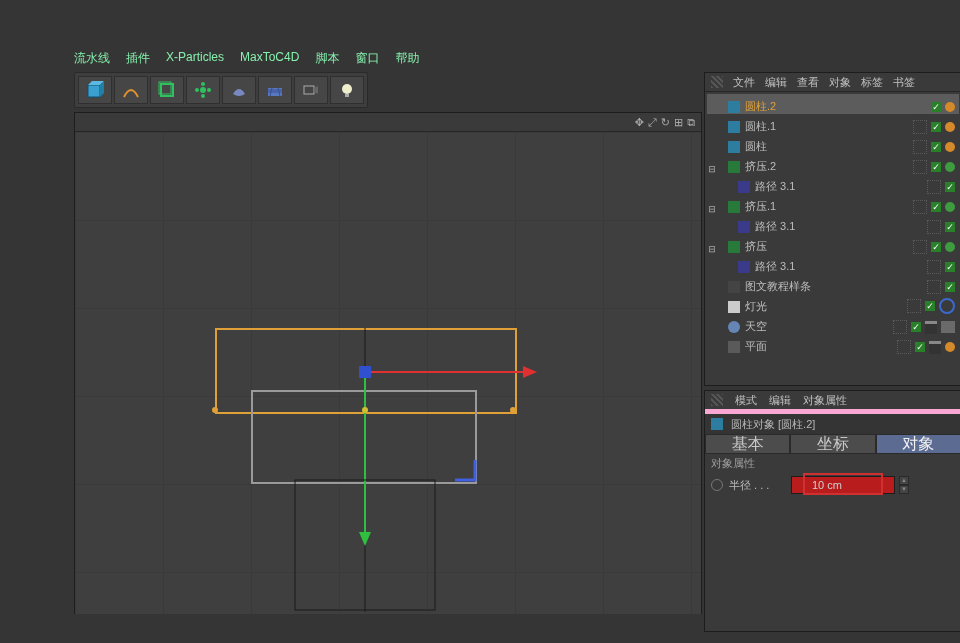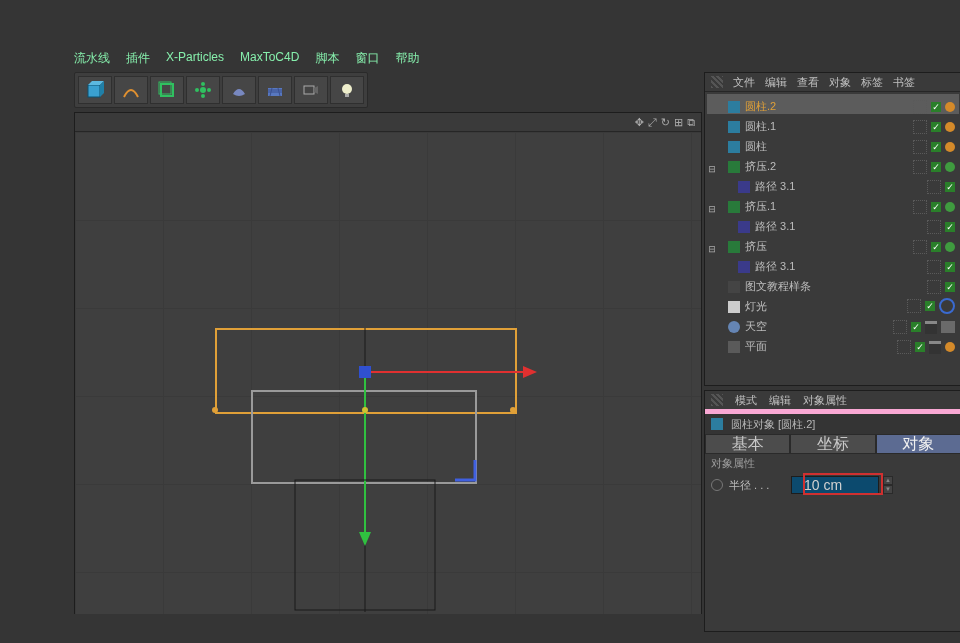--- a/index.html
+++ b/index.html
@@ -45,21 +45,21 @@
 .apanel .phd{height:18px;background:#3a3a3a;border-bottom:5px solid #f9a8d4;display:flex;align-items:center;gap:12px;padding:0 6px;font-size:11px;color:#c0c0c0}
 .apanel .phd .hatch{width:12px;height:12px;background:repeating-linear-gradient(45deg,#555 0 2px,#3a3a3a 2px 4px)}
 .objlabel{height:20px;display:flex;align-items:center;gap:8px;padding:0 6px;background:#343434}
 .tabs{display:flex;height:20px}
 .tabs .tab{flex:1;display:flex;align-items:center;justify-content:center;background:#4c4c4c;border:1px solid #2a2a2a;font-size:16px;color:#c8c8c8}
 .tabs .tab.active{background:#5c6b92;color:#f0f0f0}
 .sect{padding:2px 6px;color:#9e9e9e;font-size:11px}
 .prow{display:flex;align-items:center;height:24px;padding:0 6px;gap:4px}
 .prow .radio{width:10px;height:10px;border:1px solid #777;border-radius:50%;margin-right:2px}
 .prow .plabel{width:58px;color:#bdbdbd;font-size:11px;white-space:nowrap;overflow:hidden}
-.prow .pval{width:62px;height:16px;background:#0c4a6e;border:1px solid #1d1d1d;color:#d0d0d0;font-size:14px;padding:0 12px;display:flex;align-items:center}
+.prow .pval{width:62px;height:16px;background:#b91c1c;border:1px solid #1d1d1d;color:#d0d0d0;font-size:11px;padding:0 20px;display:flex;align-items:center}
 .prow .spin{width:10px;height:18px;display:flex;flex-direction:column}
 .prow .spin span{flex:1;font-size:6px;color:#888;background:#444;border:1px solid #2a2a2a;text-align:center;line-height:7px}
 .grp{position:relative}
 .grp .red-outline{position:absolute;left:98px;top:0;width:76px;height:18px;border:2px solid #d03030;pointer-events:none}
 
 .icon-cyl{width:12px;height:12px;background:#2c7d9f}
 .icon-ext{width:12px;height:12px;background:#287a3a}
 .icon-spl{width:12px;height:12px;background:#3a3a8a}
 .icon-sky{width:12px;height:12px;background:#6585b4;border-radius:50%}
 .icon-light{width:12px;height:12px;background:#ccc}

